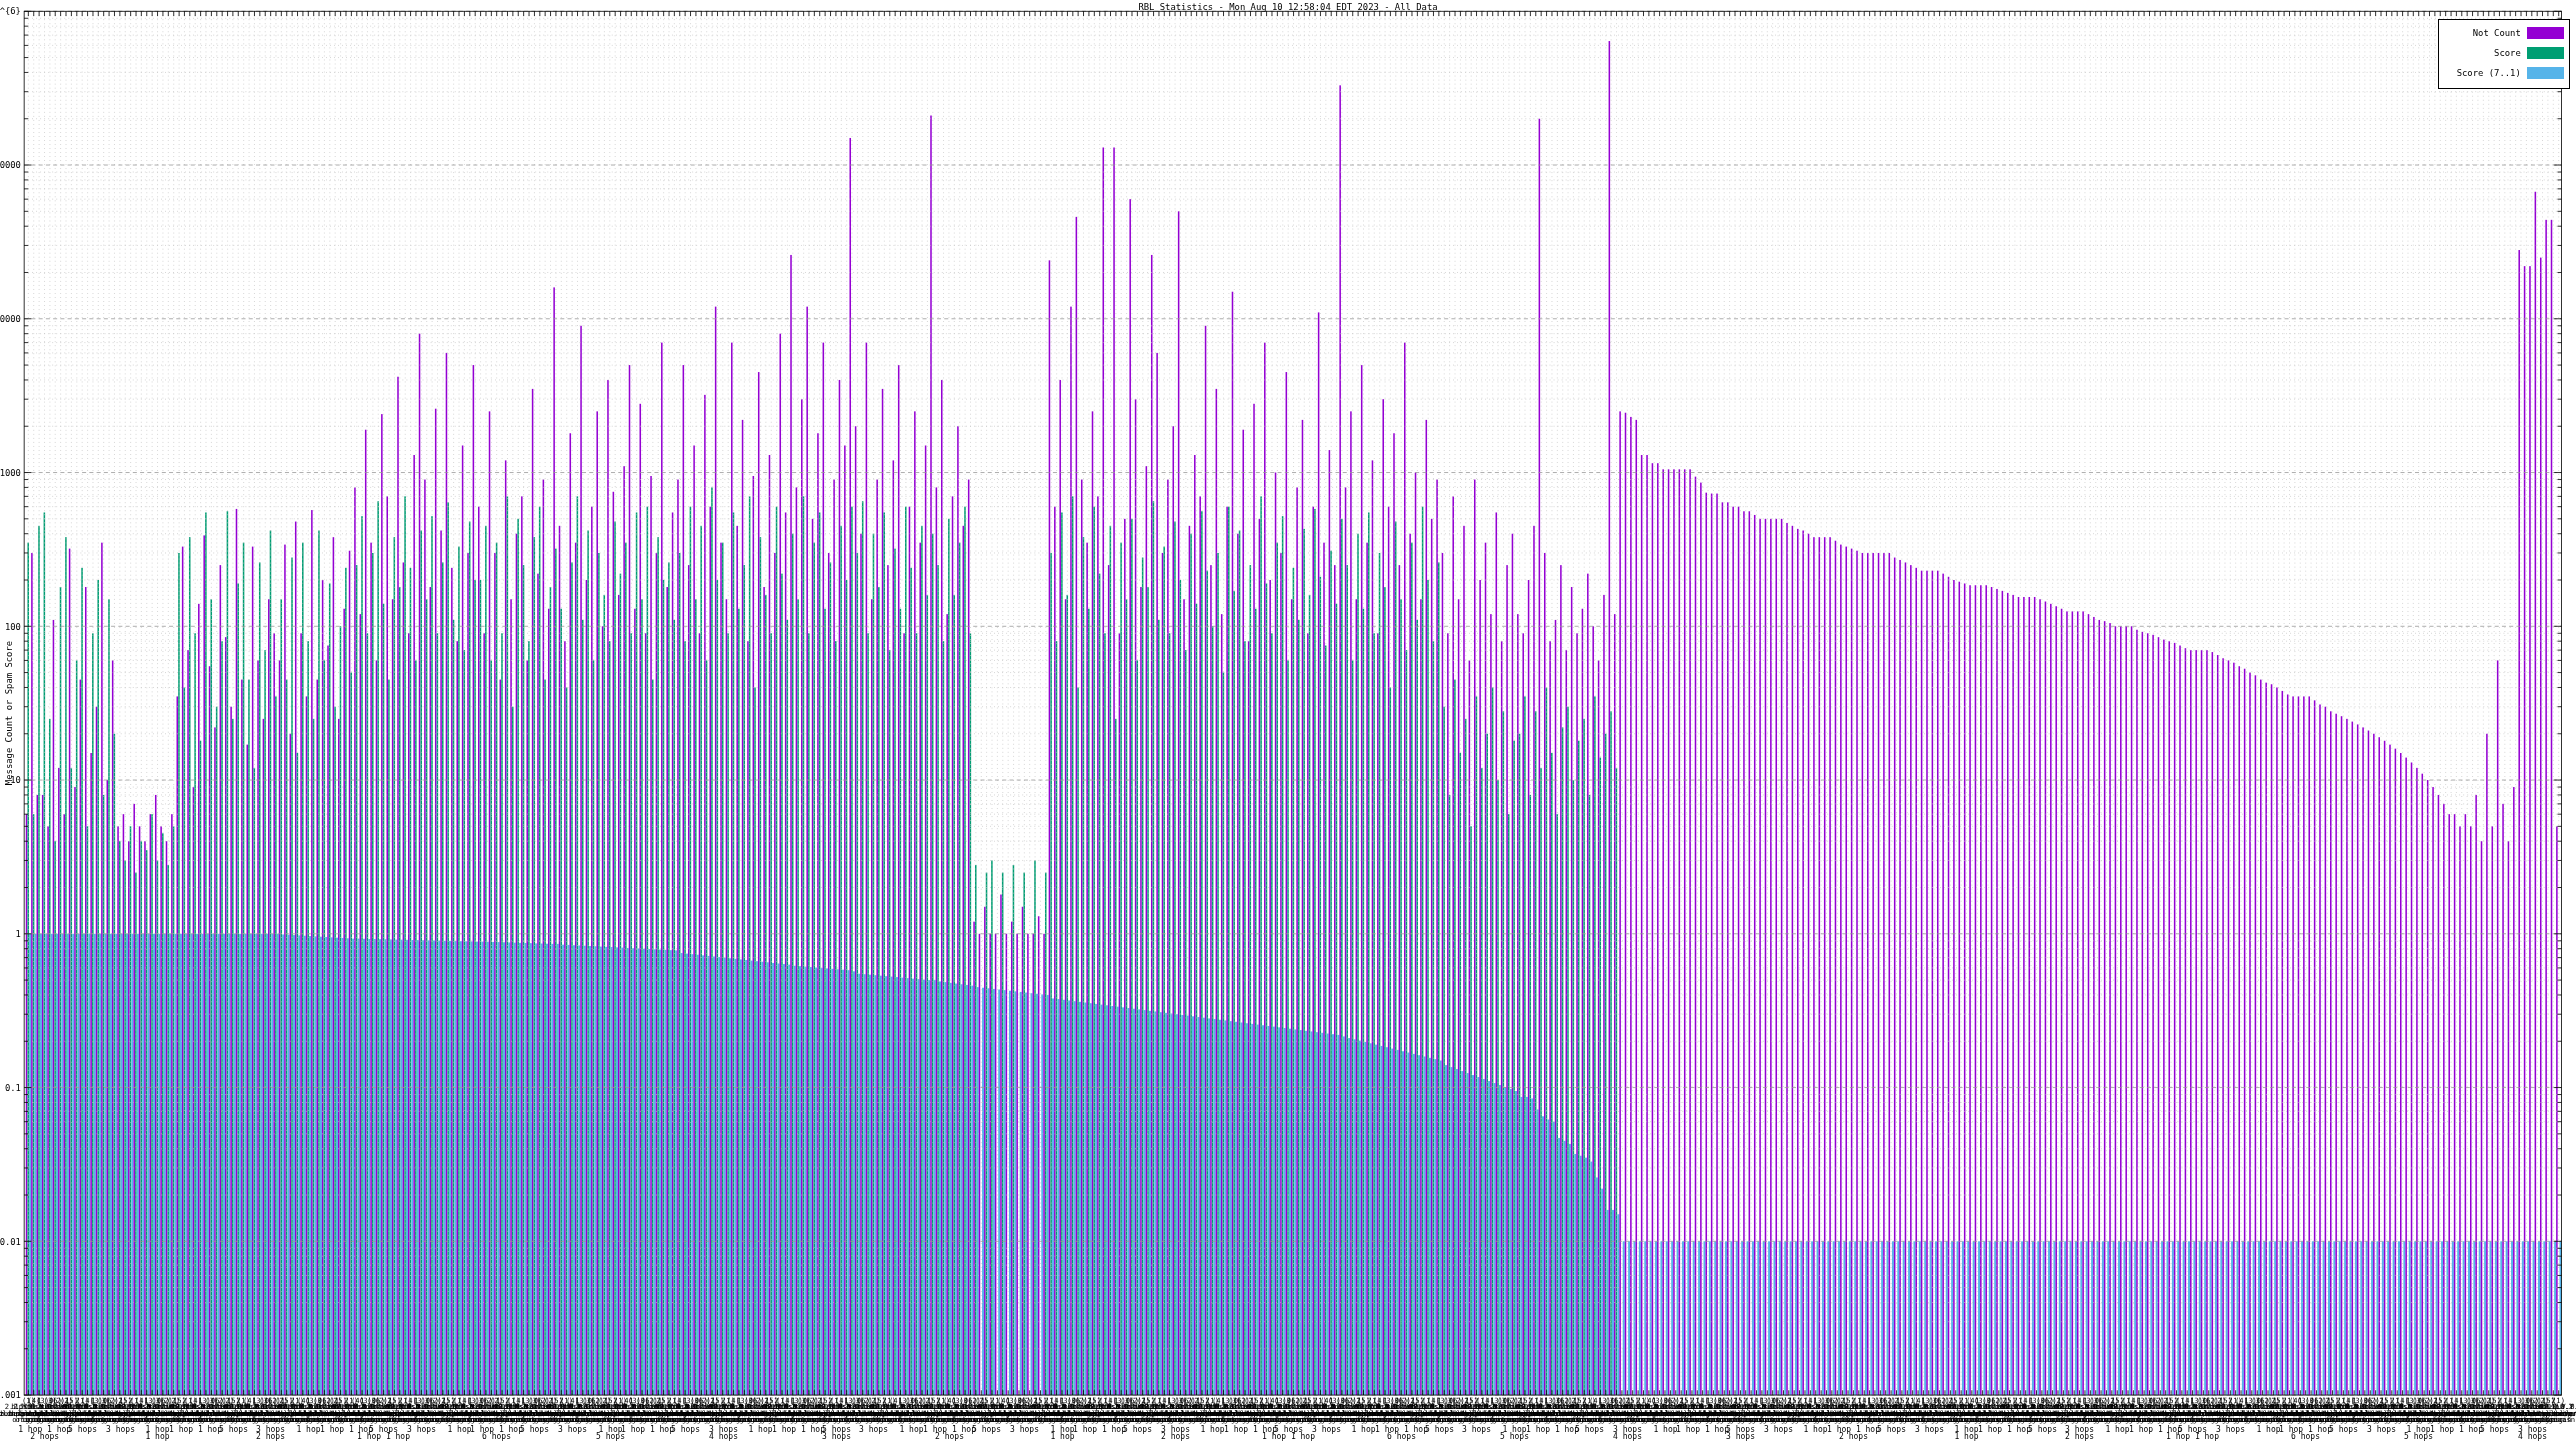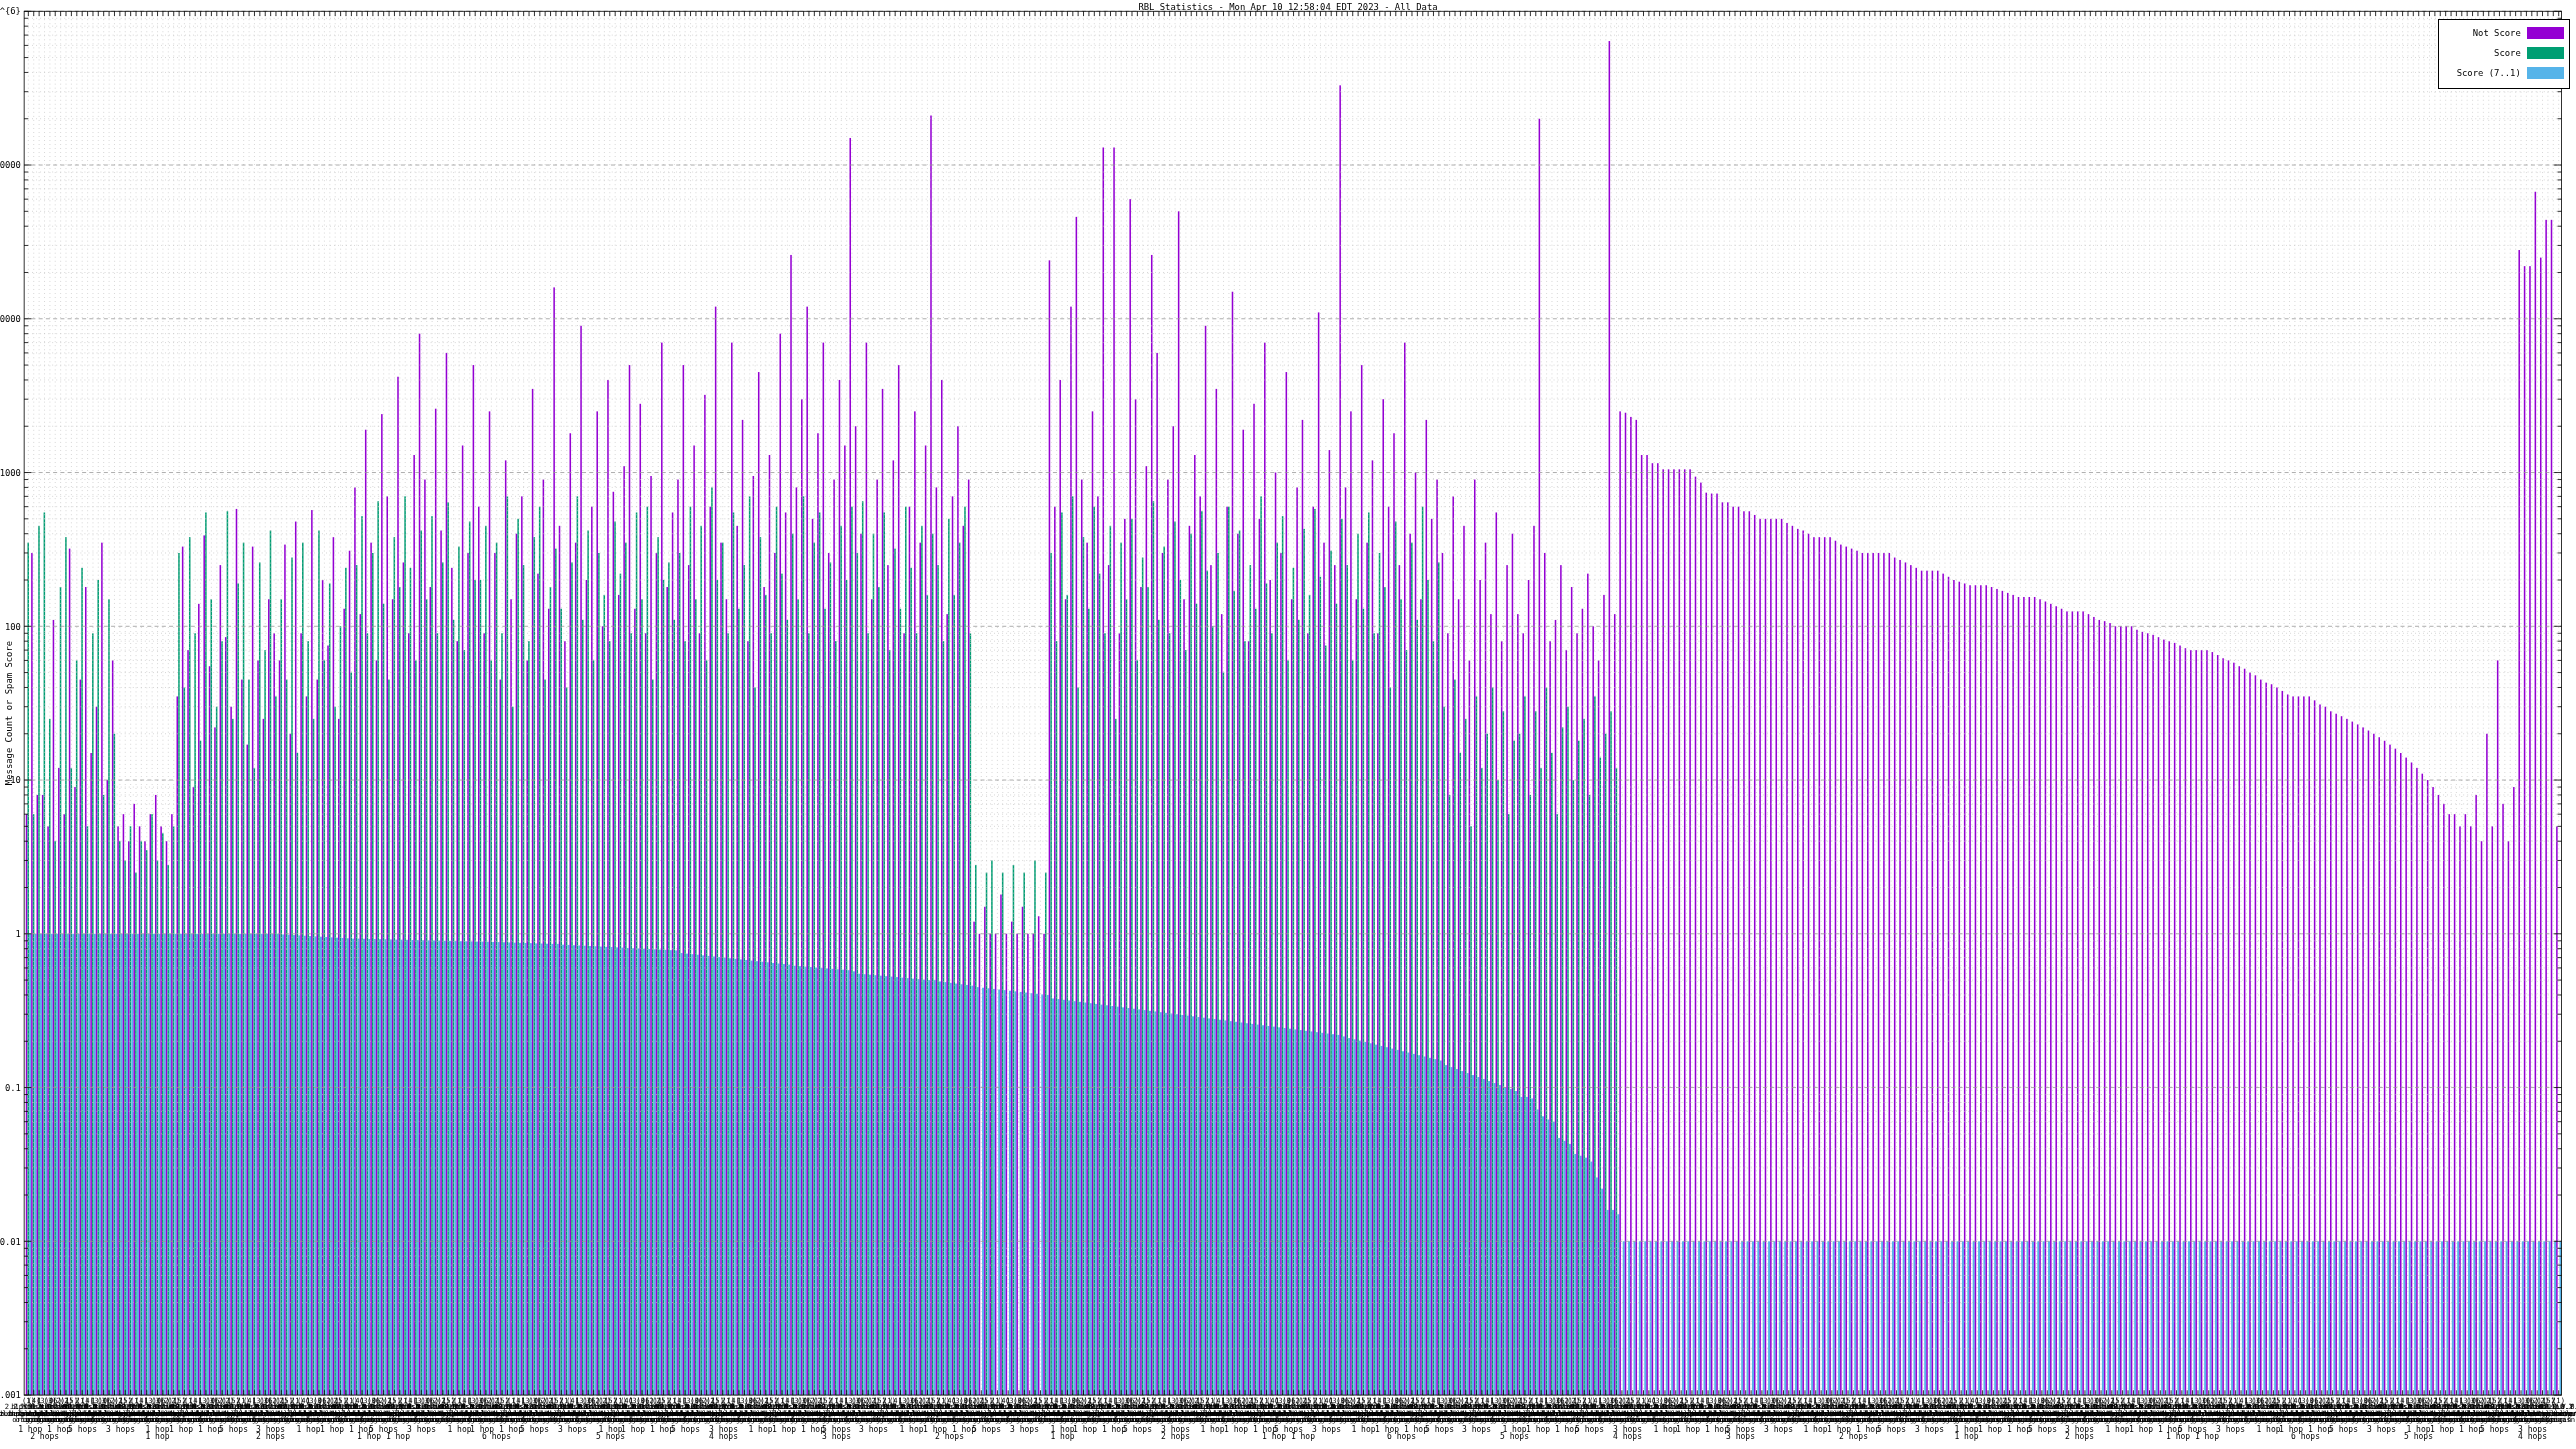--- a/index.html
+++ b/index.html
@@ -18,21 +18,21 @@
   #x-labels{position:absolute;left:0;top:0;width:2576px;height:1449px;pointer-events:none;}
   .x-label{position:absolute;width:89px;text-align:center;font-size:7.2px;line-height:6.4px;
         white-space:pre;color:#000;}
   .hops-label{position:absolute;width:89px;text-align:center;font-size:8px;line-height:7.2px;
         white-space:pre;color:#000;}
 </style>
 </head>
 <body>
 
 <div id="page">
-  <div id="chart-title">RBL Statistics - Mon Apr 10 12:58:04 EDT 2023 - All Data</div>
+  <div id="chart-title">RBL Statistics - Mon Aug 10 12:58:04 EDT 2023 - All Data</div>
   <div id="y-axis-title">Message Count or Spam Score</div>
 
   <svg id="plot-svg" width="2576" height="1449" viewBox="0 0 3200 1800">
       <rect x="32.00" y="1011.4" width="1.9" height="721.6" fill="#9400d3"></rect>
       <rect x="34.10" y="674.1" width="1.9" height="1058.9" fill="#009e73"></rect>
       <rect x="36.20" y="1160.0" width="2.5" height="573.0" fill="#56b4e9"></rect>
       <rect x="38.69" y="686.9" width="1.9" height="1046.1" fill="#9400d3"></rect>
       <rect x="40.79" y="1011.4" width="1.9" height="721.6" fill="#009e73"></rect>
       <rect x="42.89" y="1160.0" width="2.5" height="573.0" fill="#56b4e9"></rect>
       <rect x="45.38" y="987.5" width="1.9" height="745.5" fill="#9400d3"></rect>
@@ -3250,21 +3250,21 @@
 rbl.interserver.net
 origin.asn</div>
       <div class="x-label" style="left: 2514px; top: 1398px;">(1)
 2.2.Y.0.Y.0
 bl.spamcop.net
 origin</div>
     </div>
 
   <div id="legend">
     <div class="legend-row">
-      <span class="legend-label">Not Score</span>
+      <span class="legend-label">Not Count</span>
       <span class="legend-swatch" id="sw0" style="background: rgb(148, 0, 211);"></span>
     </div>
     <div class="legend-row">
       <span class="legend-label">Score</span>
       <span class="legend-swatch" id="sw1" style="background: rgb(0, 158, 115);"></span>
     </div>
     <div class="legend-row">
       <span class="legend-label">Score (7..1)</span>
       <span class="legend-swatch" id="sw2" style="background: rgb(86, 180, 233);"></span>
     </div>

